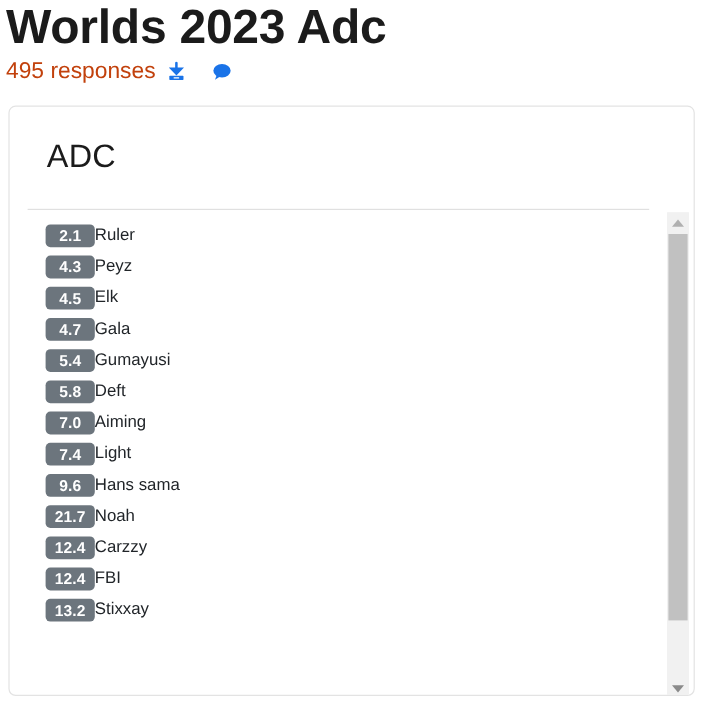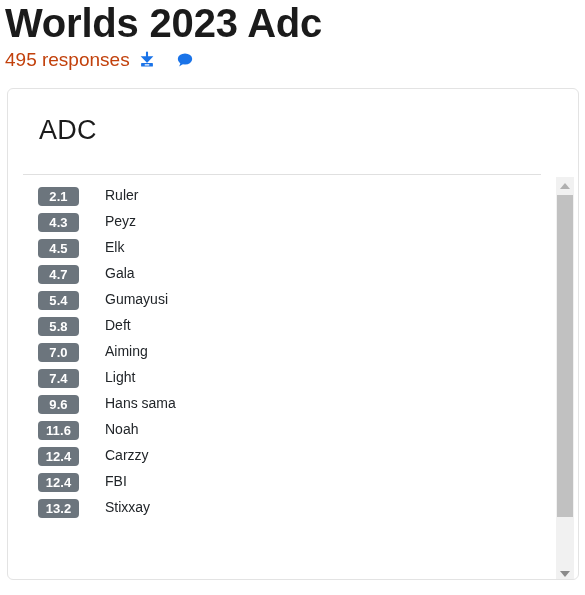--- a/index.html
+++ b/index.html
@@ -114,21 +114,21 @@
     box-sizing: border-box;
     background: #6c757d;
     color: #ffffff;
     font-size: 13px;
     font-weight: bold;
     border-radius: 4px;
     padding: 0 4px;
     letter-spacing: 0.1px;
   }
   .rank-name {
-    margin-left: 26px;
+    margin-left: 0;
     font-size: 14px;
     color: #212529;
     white-space: nowrap;
   }
 
   
   .scrollbar {
     position: absolute;
     right: 4px;
     top: 2px;
@@ -240,21 +240,21 @@
         </div>
         <div class="rank-row">
           <span class="rank-badge">7.4</span>
           <span class="rank-name">Light</span>
         </div>
         <div class="rank-row">
           <span class="rank-badge">9.6</span>
           <span class="rank-name">Hans sama</span>
         </div>
         <div class="rank-row">
-          <span class="rank-badge">11.6</span>
+          <span class="rank-badge">21.7</span>
           <span class="rank-name">Noah</span>
         </div>
         <div class="rank-row">
           <span class="rank-badge">12.4</span>
           <span class="rank-name">Carzzy</span>
         </div>
         <div class="rank-row">
           <span class="rank-badge">12.4</span>
           <span class="rank-name">FBI</span>
         </div>

